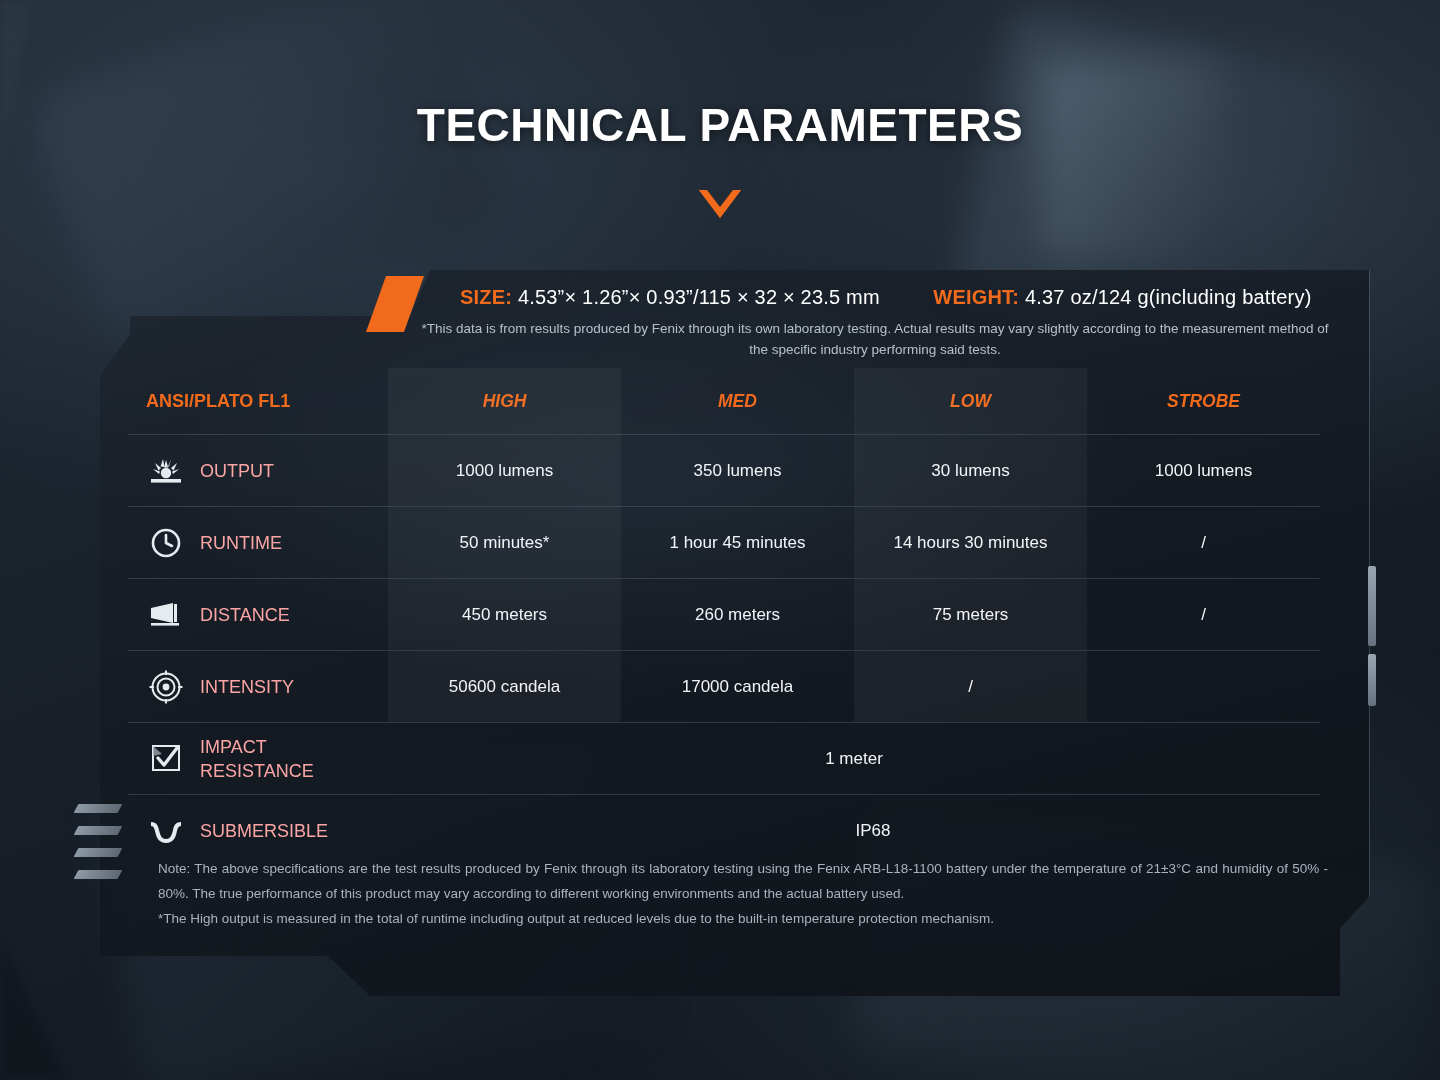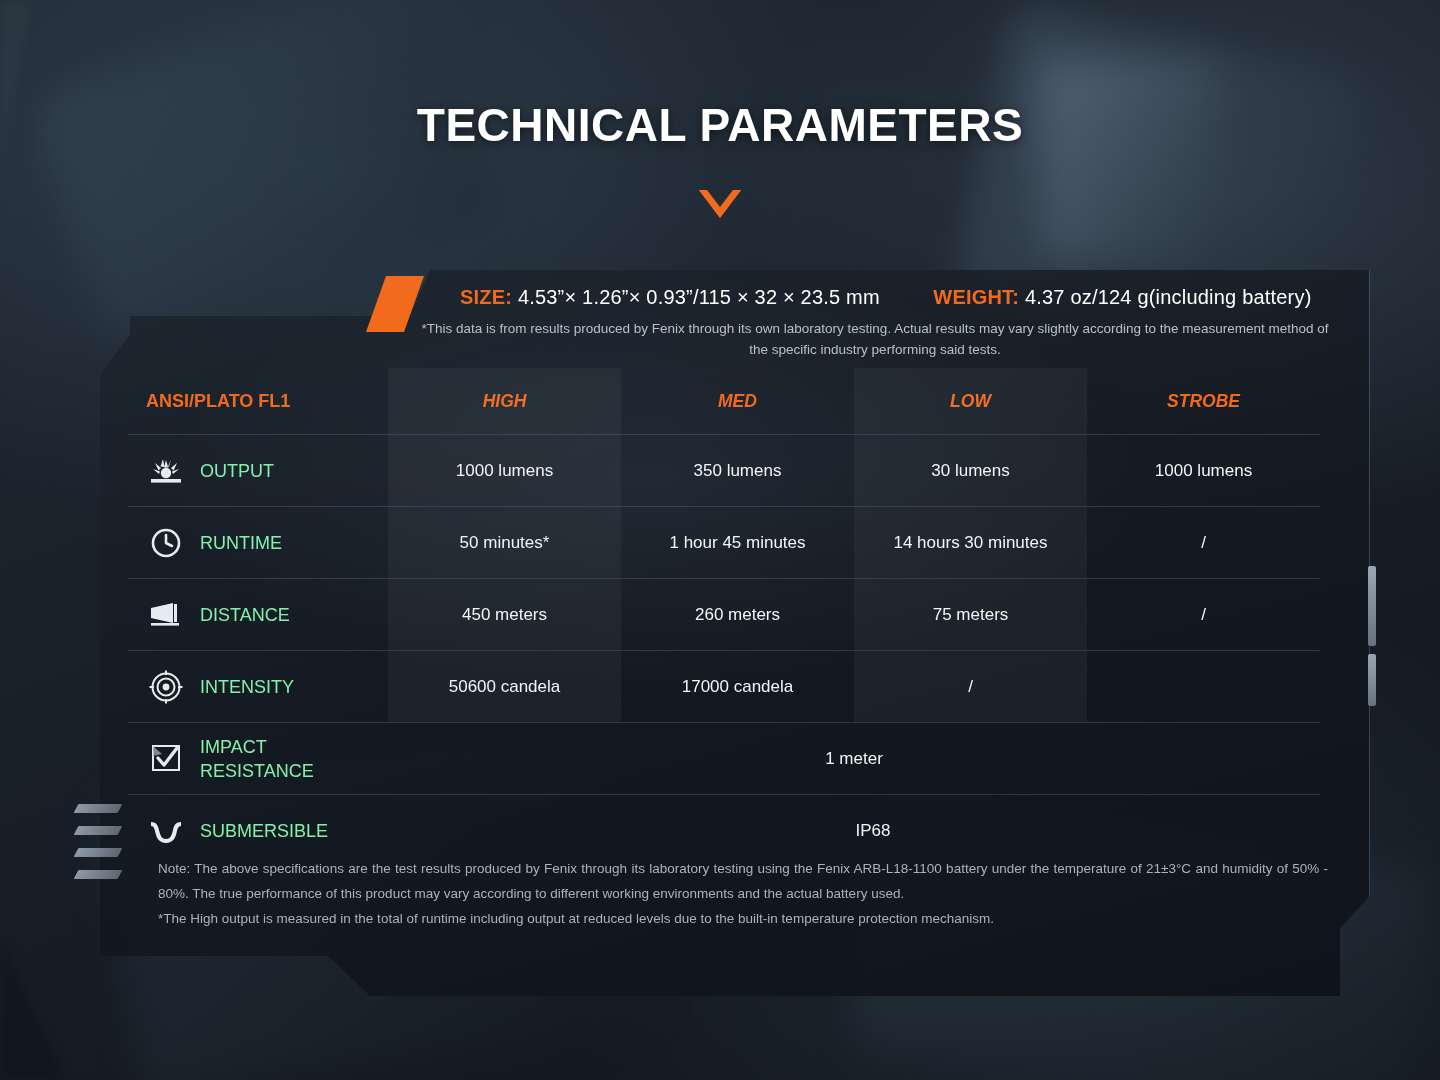--- a/index.html
+++ b/index.html
@@ -216,21 +216,21 @@
     padding-left: 18px;
   }
   .head-row .c-val {
     color: #f26a1b;
     font-weight: bold;
     font-size: 17.5px;
     font-style: italic;
   }
   .data-row { height: 71px; }
   .data-row .c-label .rlabel {
-    color: #86efac;
+    color: #fca5a5;
     font-size: 18px;
     line-height: 24px;
   }
   .icon {
     width: 40px;
     height: 40px;
     flex: 0 0 40px;
     display: flex;
     align-items: center;
     justify-content: center;

